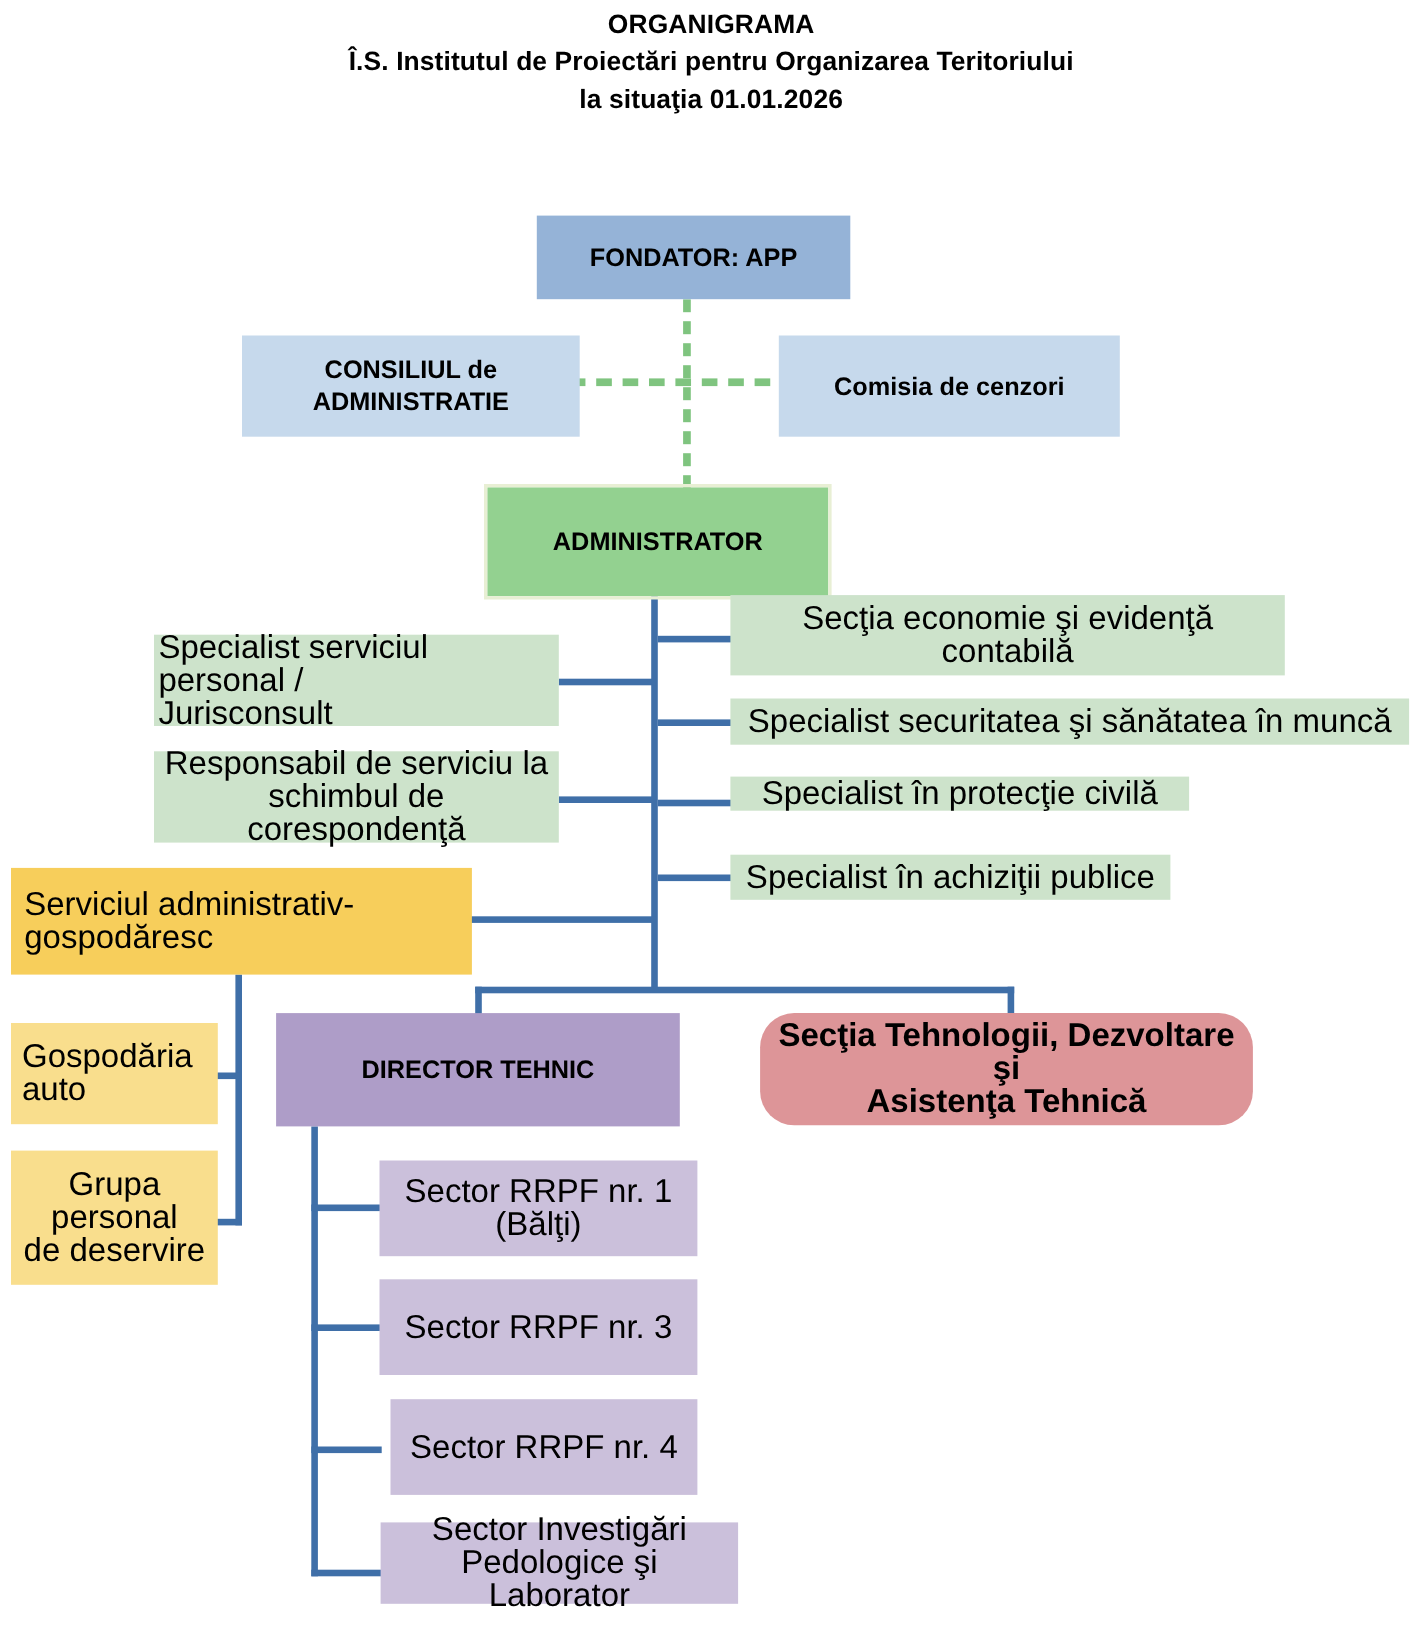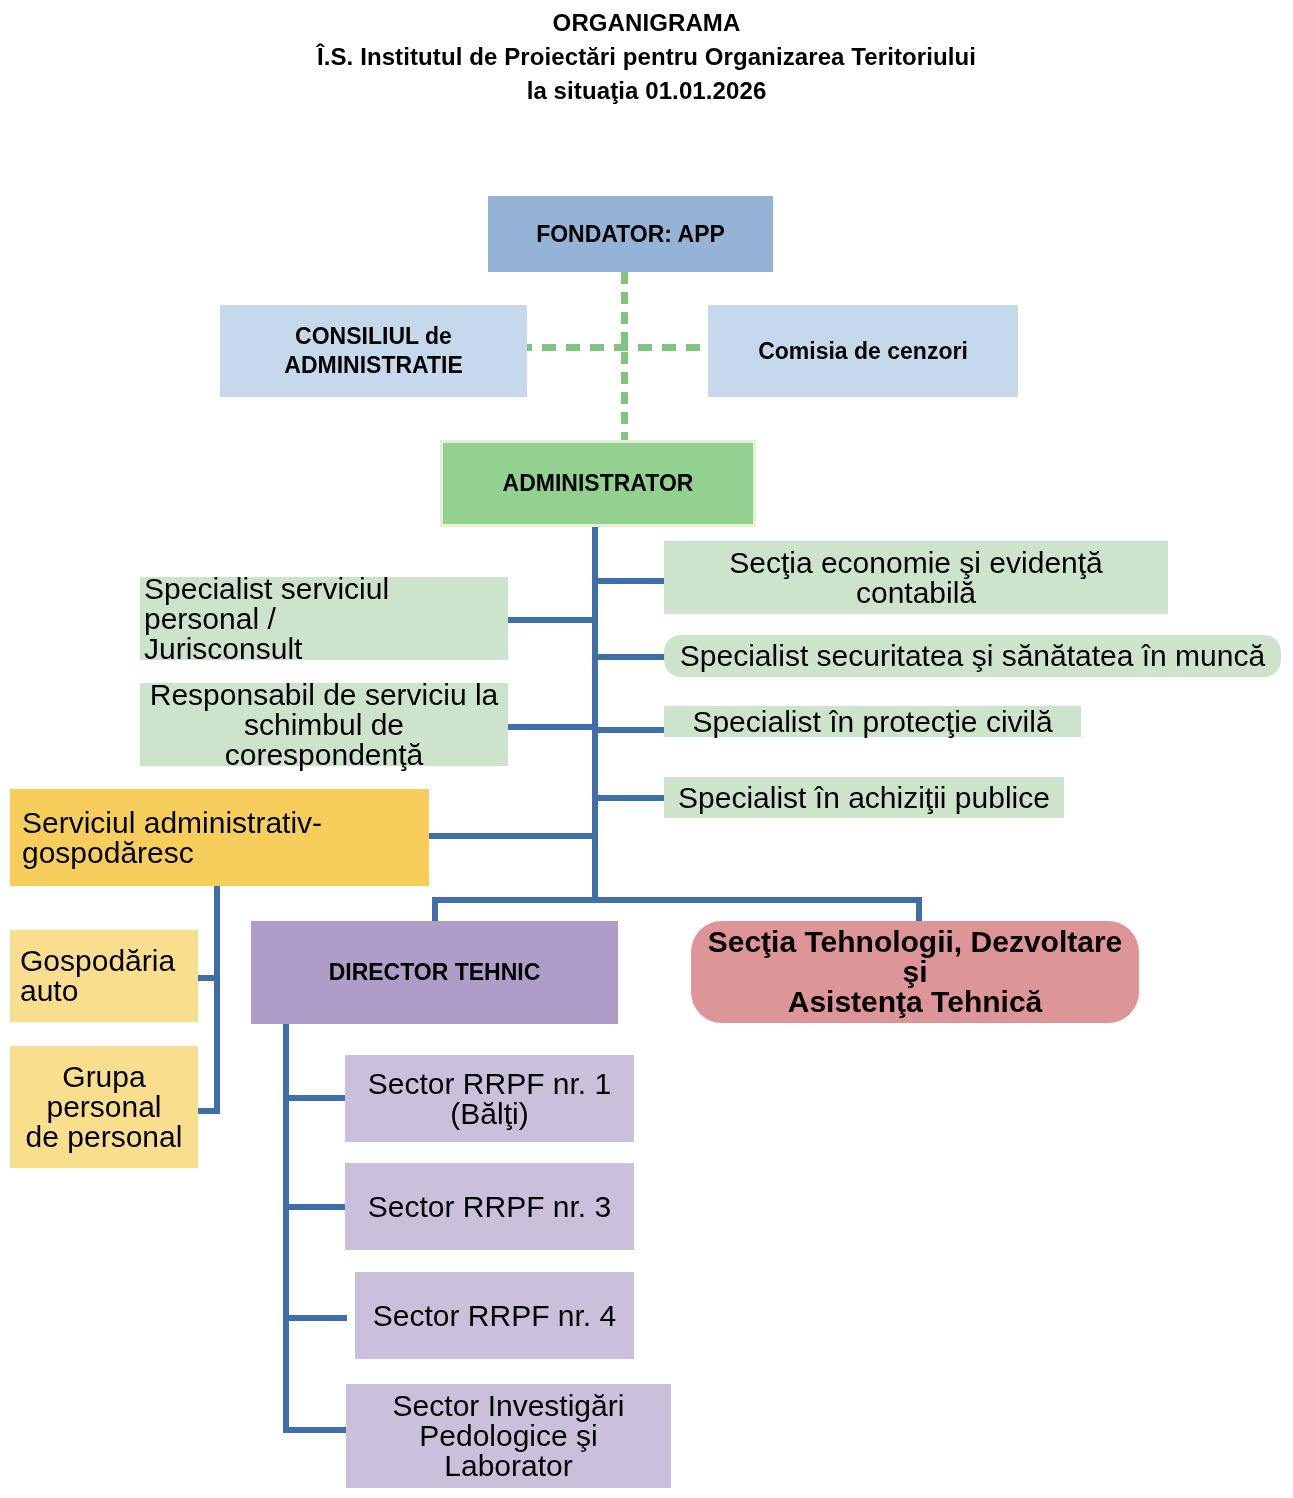--- a/index.html
+++ b/index.html
@@ -132,39 +132,39 @@
 
   <div class="node c-blue-light bold fs-23" style="left:220px; top:305px; width:307px; height:92px; flex-direction:column; justify-content:center;">
     <span class="lbl">CONSILIUL de</span>
     <span class="lbl">ADMINISTRATIE</span>
   </div>
 
   <div class="node c-blue-light bold fs-23" style="left:708px; top:305px; width:310px; height:92px;">
     <span class="lbl">Comisia de cenzori</span>
   </div>
 
-  <div class="node c-green-mid bold fs-23" style="left:443px; top:443px; width:310px; height:81px;">
+  <div class="node c-green-mid bold fs-23" style="left:443px; top:443px; width:310px; height:99px;">
     <span class="lbl">ADMINISTRATOR</span>
   </div>
 
   <div class="node c-green-light fs-22" style="left:140px; top:577px; width:368px; height:83px; flex-direction:column; align-items:flex-start; justify-content:center; text-align:left; padding-left:4px;">
     <span class="lbl">Specialist serviciul personal /</span>
     <span class="lbl">Jurisconsult</span>
   </div>
 
   <div class="node c-green-light fs-22" style="left:140px; top:683px; width:368px; height:83px; flex-direction:column; justify-content:center;">
     <span class="lbl">Responsabil de serviciu la</span>
     <span class="lbl">schimbul de corespondenţă</span>
   </div>
 
   <div class="node c-green-light fs-22" style="left:664px; top:541px; width:504px; height:73px;">
     <span class="lbl">Secţia economie şi evidenţă contabilă</span>
   </div>
 
-  <div class="node c-green-light fs-22" style="left:664px; top:635px; width:617px; height:42px;border-radius:17px;">
+  <div class="node c-green-light fs-22" style="left:664px; top:635px; width:617px; height:42px;">
     <span class="lbl">Specialist securitatea şi sănătatea în  muncă</span>
   </div>
 
   <div class="node c-green-light fs-22" style="left:664px; top:706px; width:417px; height:31px;">
     <span class="lbl">Specialist în protecţie civilă</span>
   </div>
 
   <div class="node c-green-light fs-22" style="left:664px; top:777px; width:400px; height:41px;">
     <span class="lbl">Specialist în achiziţii publice</span>
   </div>
@@ -172,21 +172,21 @@
   <div class="node c-yellow-dark fs-22" style="left:10px; top:789px; width:419px; height:97px; justify-content:flex-start; padding-left:12px; text-align:left;">
     <span class="lbl">Serviciul administrativ-gospodăresc</span>
   </div>
 
   <div class="node c-yellow-light fs-22" style="left:10px; top:930px; width:188px; height:92px; justify-content:flex-start; padding-left:10px; text-align:left;">
     <span class="lbl">Gospodăria auto</span>
   </div>
 
   <div class="node c-yellow-light fs-22" style="left:10px; top:1046px; width:188px; height:122px; flex-direction:column; justify-content:center;">
     <span class="lbl">Grupa personal</span>
-    <span class="lbl">de personal</span>
+    <span class="lbl">de deservire</span>
   </div>
 
   <div class="node c-purple-mid bold fs-23" style="left:251px; top:921px; width:367px; height:103px;">
     <span class="lbl">DIRECTOR TEHNIC</span>
   </div>
 
   <div class="node c-red bold fs-22" style="left:691px; top:921px; width:448px; height:102px; flex-direction:column; justify-content:center;border-radius:31px;">
     <span class="lbl">Secţia Tehnologii, Dezvoltare şi</span>
     <span class="lbl">Asistenţa Tehnică</span>
   </div>
@@ -196,18 +196,18 @@
   </div>
 
   <div class="node c-purple-light fs-22" style="left:345px; top:1163px; width:289px; height:87px;">
     <span class="lbl">Sector RRPF nr. 3</span>
   </div>
 
   <div class="node c-purple-light fs-22" style="left:355px; top:1272px; width:279px; height:87px;">
     <span class="lbl">Sector RRPF nr. 4</span>
   </div>
 
-  <div class="node c-purple-light fs-22" style="left:346px; top:1384px; width:325px; height:104px; flex-direction:column; justify-content:center;">
+  <div class="node c-purple-light fs-22" style="left:346px; top:1384px; width:325px; height:74px; flex-direction:column; justify-content:center;">
     <span class="lbl">Sector Investigări</span>
     <span class="lbl">Pedologice şi Laborator</span>
   </div>
 
 </div>
 
 </body></html>

